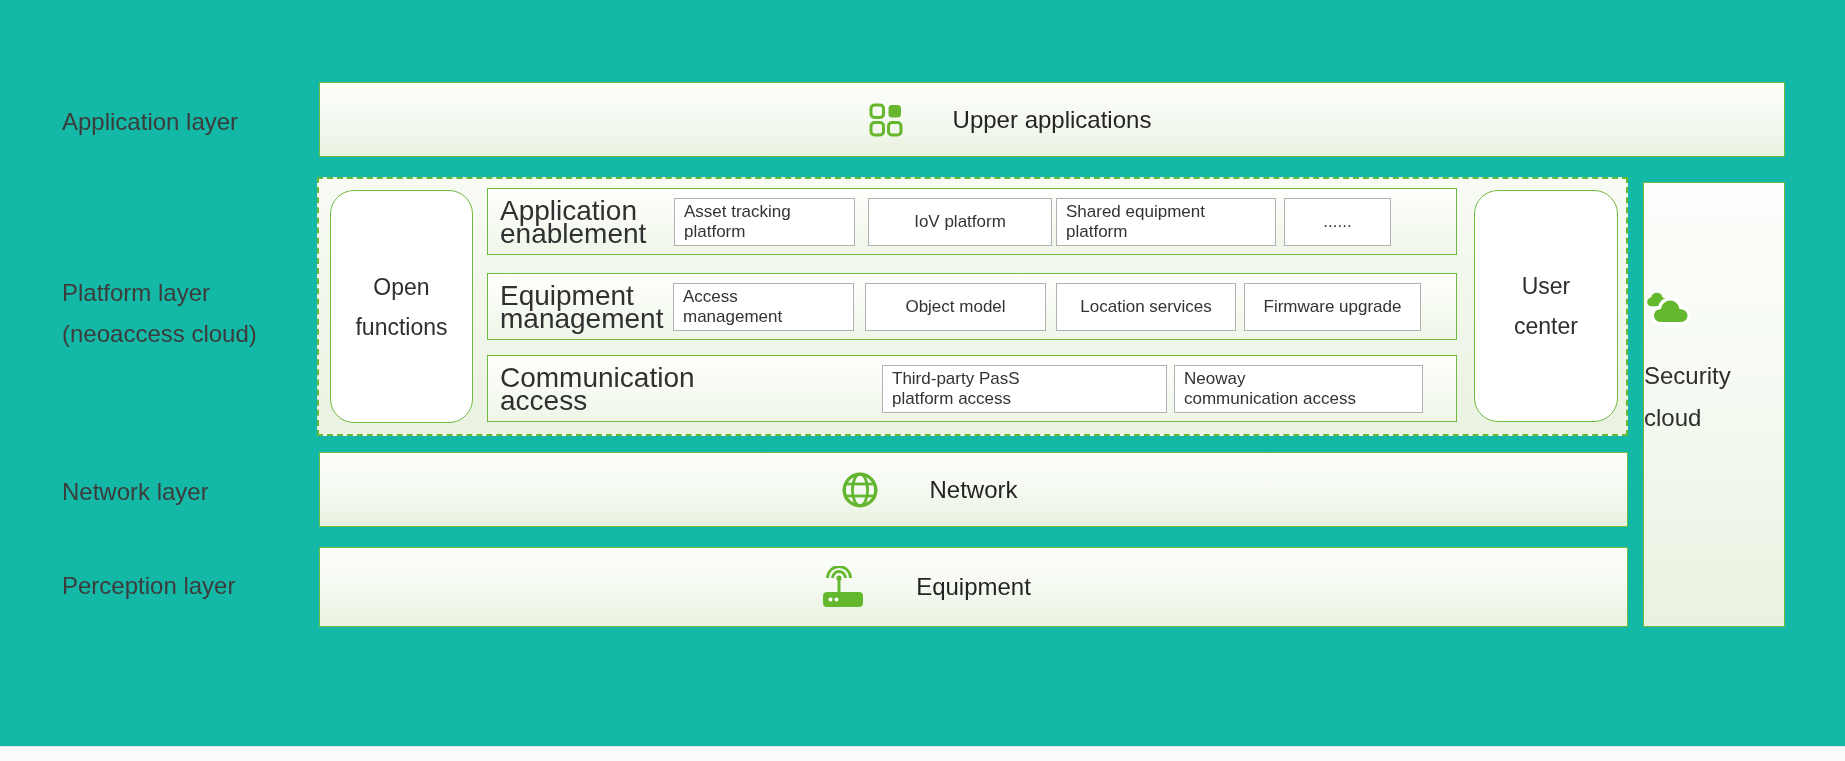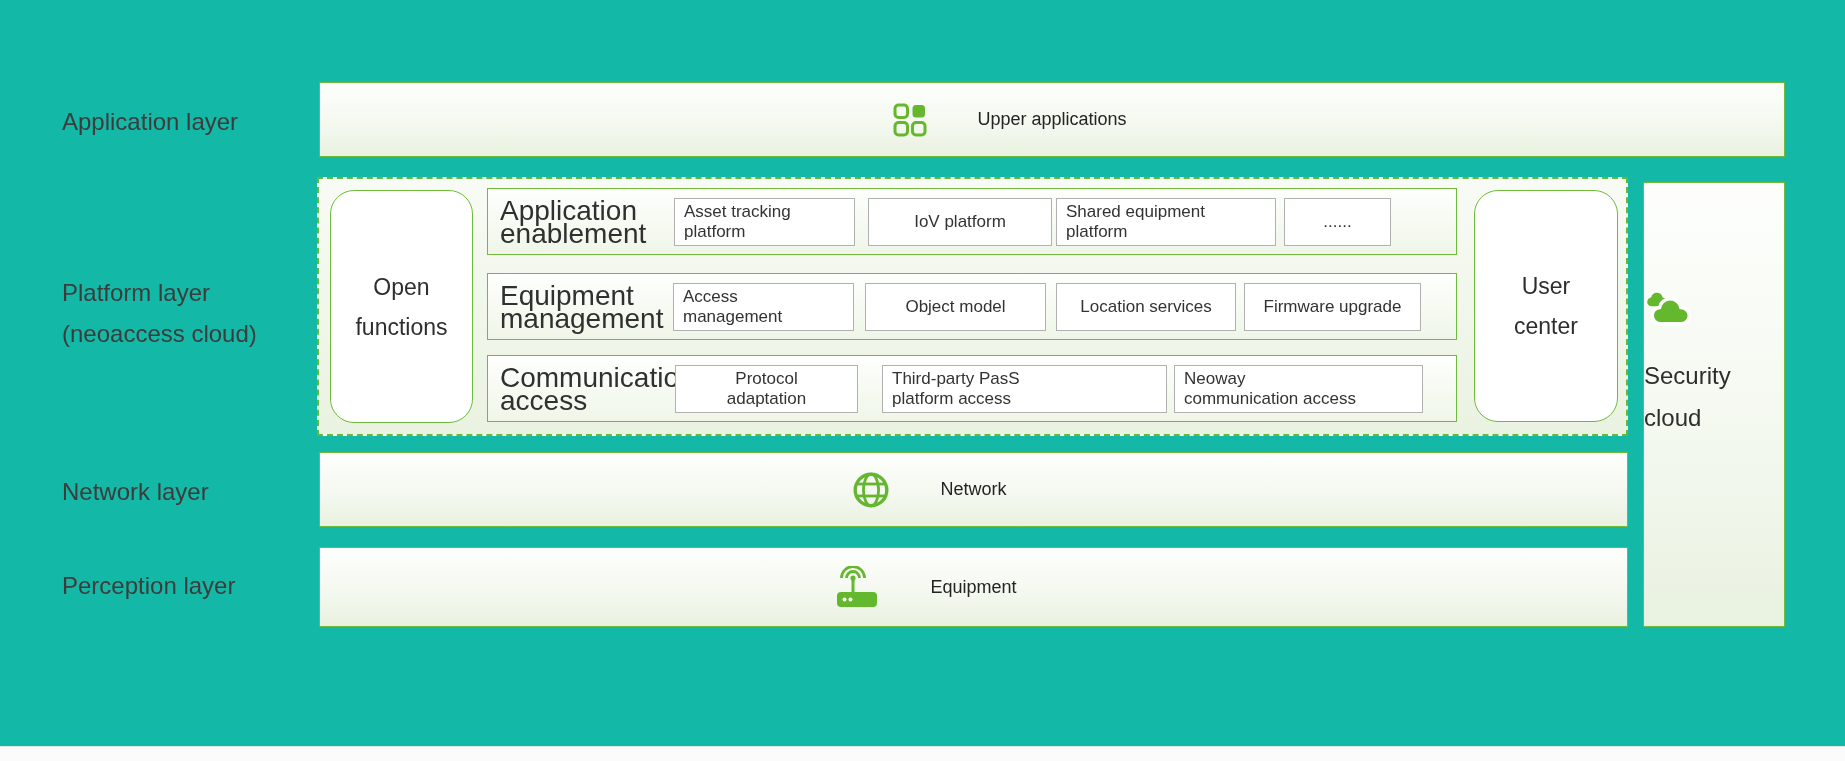--- a/index.html
+++ b/index.html
@@ -14,21 +14,21 @@
   .green-box { position:absolute; box-sizing:border-box; border:1.5px solid #70ba3e; }
   .grad { background:linear-gradient(180deg,#fdfefc 0%,#f4f9f0 55%,#e9f1e0 100%); }
   .white-bg { background:#ffffff;border-radius:24px; }
 
   
   .dashed-box { position:absolute; box-sizing:border-box; border:2px dashed #65b935;
                 background:linear-gradient(180deg,#f8fbf5 0%,#eaf2e1 100%); }
 
   
   .layer-content { position:relative; width:100%; height:100%; display:flex; align-items:center; justify-content:center; }
-  .layer-title { font-size:18px; color:#242424; white-space:nowrap; }
+  .layer-title { font-size:24px; color:#242424; white-space:nowrap; }
   .layer-icon { display:flex; align-items:center; margin-right:50px; }
   .icon-w34 { margin-left:-84px; }
   .icon-w38 { margin-left:-88px; }
   .icon-w44 { margin-left:-94px; }
 
   
   .p-row { position:absolute; left:487px; width:970px; height:67px; box-sizing:border-box;
            border:1.5px solid #70ba3e; background:linear-gradient(180deg,#fefffd 0%,#eff6e8 100%); }
   .row-label { position:absolute; left:12px; top:50%; transform:translateY(-50%);
                font-size:28px; line-height:23px; color:#303030; white-space:nowrap; }
@@ -124,24 +124,20 @@
     <div class="sub-box align-center" style="left:568px; width:180px;">
       <span>Location services</span>
     </div>
   </div>
 
   <div class="p-row" style="top:355px;">
     <div class="row-label">
       <div>Communication</div>
       <div>access</div>
     </div>
-    <div class="sub-box align-center" style="left:187px; width:183px;">
-      <span>Protocol</span>
-      <span>adaptation</span>
-    </div>
     <div class="sub-box align-left" style="left:394px; width:285px;">
       <span>Third-party PasS</span>
       <span>platform access</span>
     </div>
     <div class="sub-box align-left" style="left:686px; width:249px;">
       <span>Neoway</span>
       <span>communication access</span>
     </div>
   </div>
 

